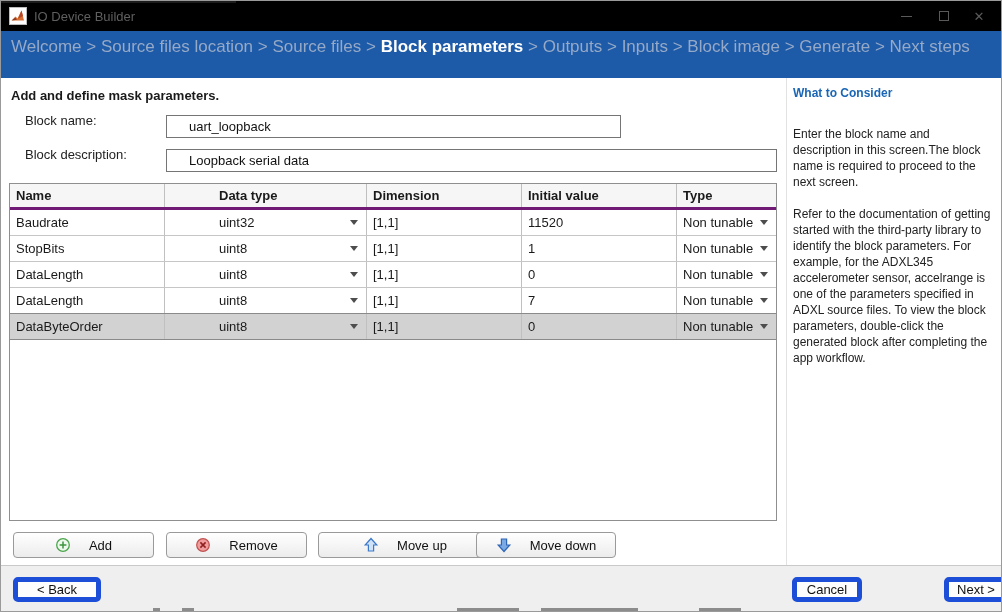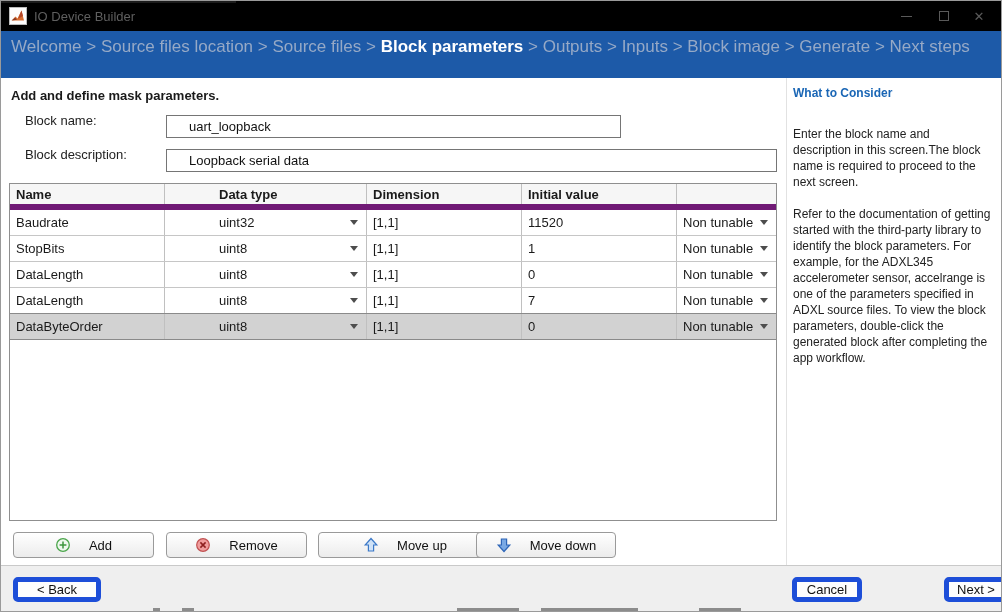--- a/index.html
+++ b/index.html
@@ -38,21 +38,21 @@
     font-family:inherit; font-size:13px; color:#111; padding:0 22px; outline:none;
   }
   .field-input.f0 { left:165px; top:114px; width:455px; }
   .field-input.f1 { left:165px; top:148px; width:611px; }
   
   .param-table {
     position:absolute; left:8px; top:182px; width:768px; height:338px;
     border:1px solid #8f8f8f; background:#fff; overflow:hidden;
   }
   .t-row { display:flex; height:26px; border-bottom:1px solid #c6c6c6; background:#fff; }
-  .t-row.header { background:#f6f6f6; border-bottom:6px solid #701a75; }
+  .t-row.header { background:#f6f6f6; border-bottom:3px solid #701a75; }
   .t-row.header .t-cell { font-weight:bold; }
   .t-row.selected { background:#d2d2d2; border-top:1px solid #8a8a8a; border-bottom:1px solid #8a8a8a; height:27px; margin-top:-1px; }
   .t-cell {
     border-right:1px solid #c0c0c0; padding-left:6px; display:flex; align-items:center;
     font-size:13px; color:#1a1a1a; position:relative; overflow:hidden; white-space:nowrap;
   }
   .t-cell.c0 { width:155px; } .t-cell.c1 { width:154px;margin-left:48px; } .t-cell.c2 { width:155px; }
   .t-cell.c3 { width:155px; } .t-cell.c4 { flex:1; border-right:none; }
   .dd-arrow {
     position:absolute; right:8px; top:10px; width:0; height:0;
@@ -125,20 +125,21 @@
       <label class="field-label f1">Block description:</label>
       <input class="field-input f1" type="text" value="Loopback serial data" style="">
     </div>
 
   <div class="param-table">
       <div class="t-row header">
         <div class="t-cell c0">Name</div>
         <div class="t-cell c1">Data type</div>
         <div class="t-cell c2">Dimension</div>
         <div class="t-cell c3">Initial value</div>
+        <div class="t-cell c4">Type</div>
       </div>
       <div class="t-row">
         <div class="t-cell c0">Baudrate</div>
         <div class="t-cell c1">uint32<span class="dd-arrow"></span></div>
         <div class="t-cell c2">[1,1]</div>
         <div class="t-cell c3">11520</div>
         <div class="t-cell c4">Non tunable<span class="dd-arrow"></span></div>
       </div>
       <div class="t-row">
         <div class="t-cell c0">StopBits</div>

